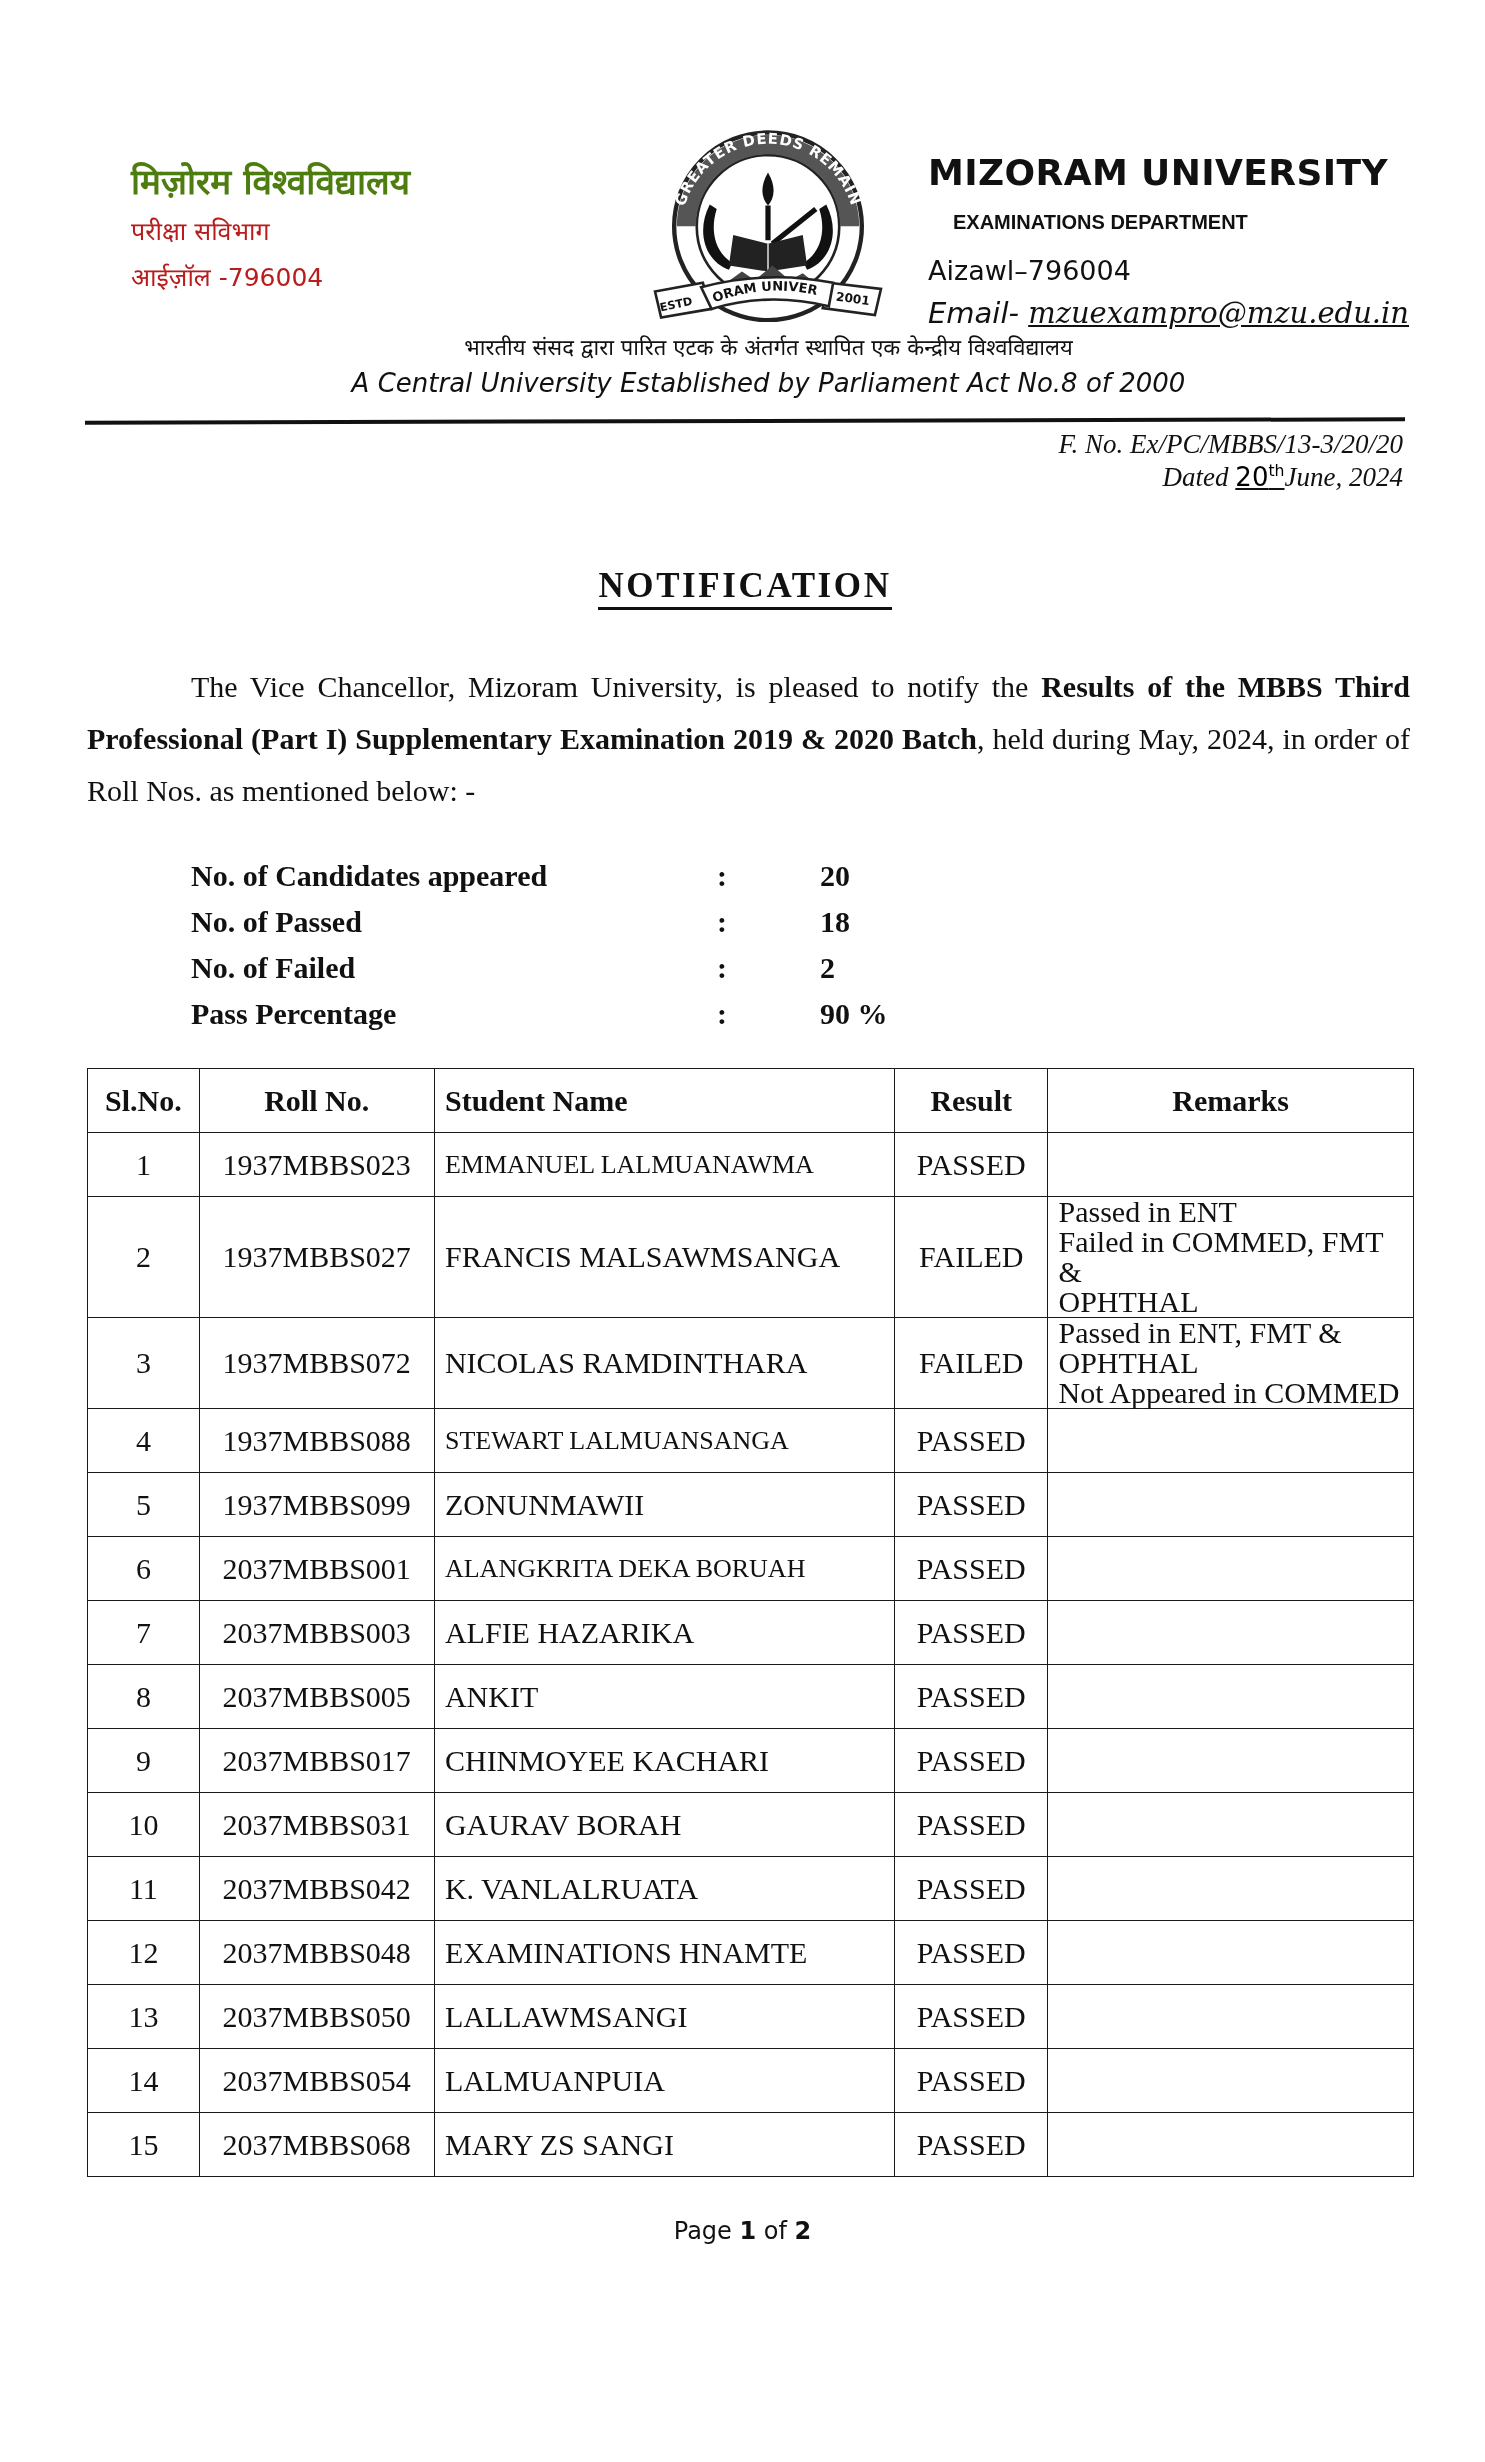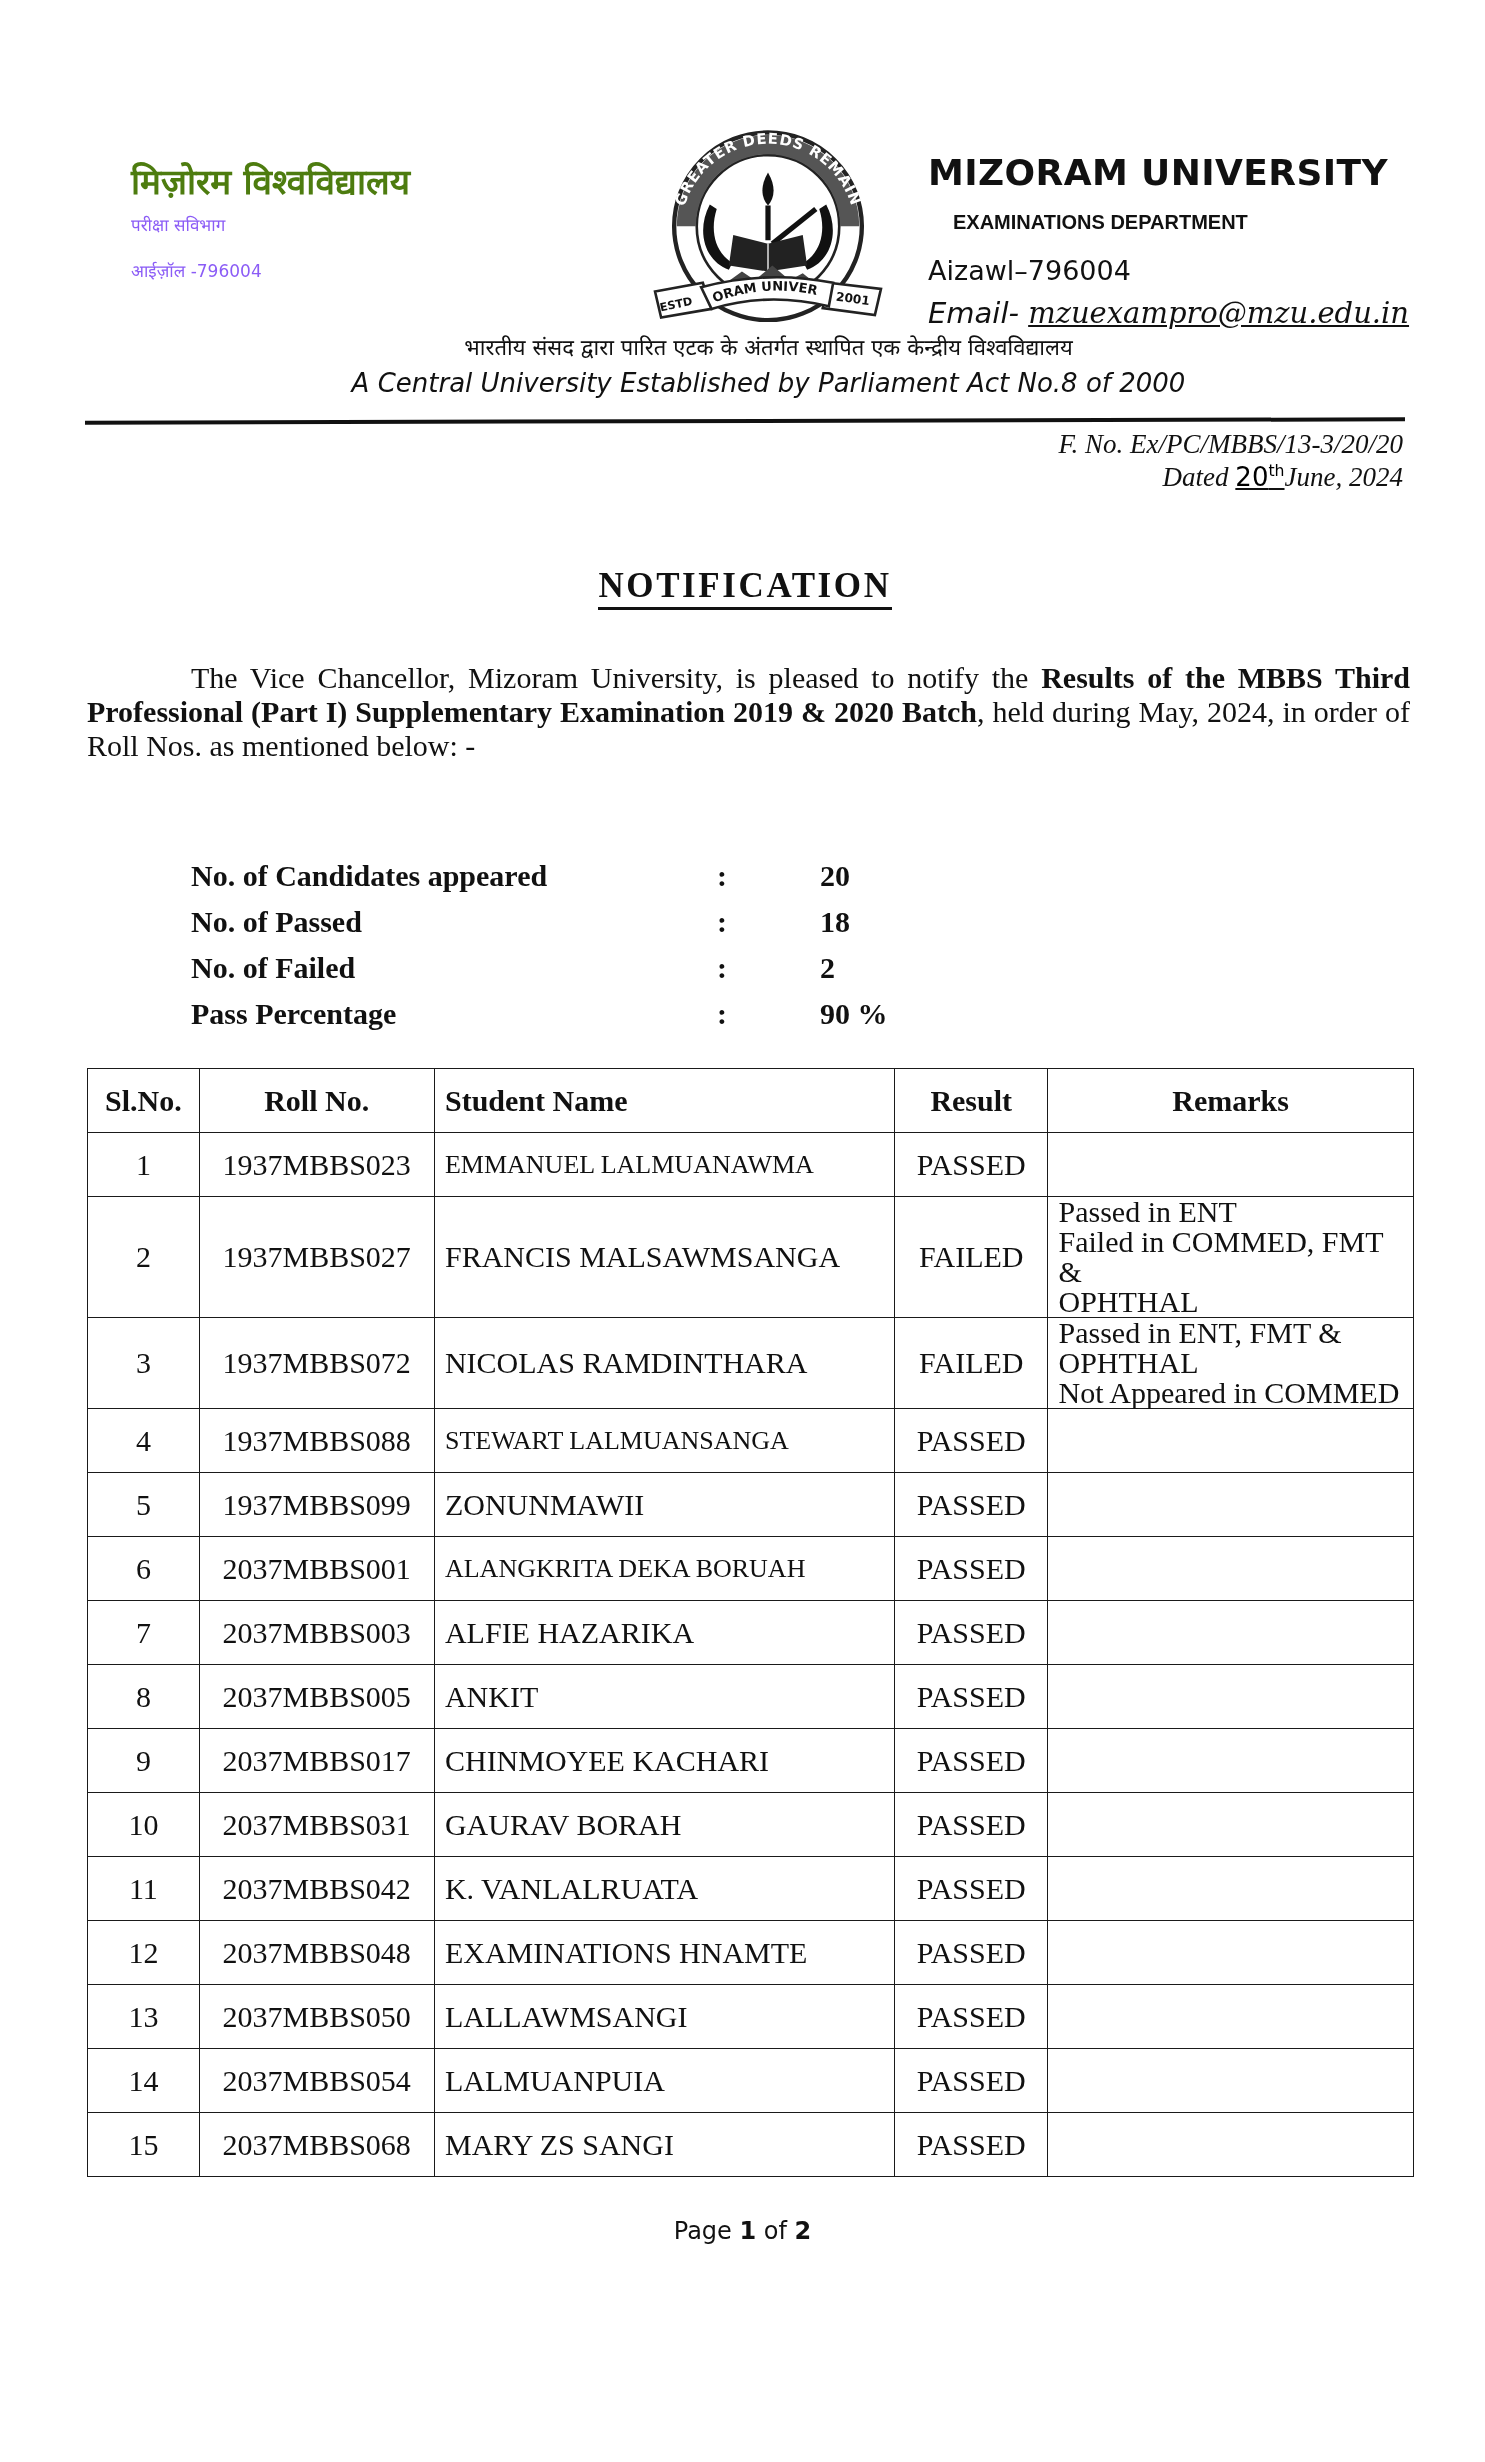--- a/index.html
+++ b/index.html
@@ -1,42 +1,42 @@
 <!DOCTYPE html>
 <html style="font-size:14px"><head>
 <meta charset="utf-8">
 <style>
   html, body { margin: 0; padding: 0; background: #ffffff; }
   body { width: 1485px; height: 2462px; position: relative; overflow: hidden; color: #111; }
   .abs { position: absolute; }
 
   
   .hi-title { left: 131px; top: 157px; font-family: "DejaVu Sans", sans-serif; font-size: 35px; font-weight: bold; color: #4d7c0f; white-space: nowrap; }
-  .hi-sub { left: 131px; font-family: "DejaVu Sans", sans-serif; font-size: 17px; color: #8b5cf6; white-space: nowrap; text-align: right; }
+  .hi-sub { left: 131px; font-family: "DejaVu Sans", sans-serif; font-size: 25px; color: #b91c1c; white-space: nowrap; text-align: right; }
   .en-title { left: 928px; top: 152px; font-family: "DejaVu Sans", sans-serif; font-size: 36px; font-weight: bold; letter-spacing: 0.4px; white-space: nowrap; }
   .en-dept { left: 928px; top: 211px; font-family: Liberation Sans, sans-serif; font-size: 20px; font-weight: bold; white-space: nowrap; margin-left: 25px; }
   .en-city { left: 928px; top: 255px; font-family: "DejaVu Sans", sans-serif; font-size: 27px; white-space: nowrap; }
   .en-email { left: 928px; top: 296px; font-family: "DejaVu Sans", sans-serif; font-size: 29px; font-style: italic; white-space: nowrap; }
   .en-email .link { font-family: "DejaVu Serif", serif; text-decoration: underline; }
 
   .logo { left: 642px; top: 122px; width: 252px; height: 200px; }
 
   .hindi-line { left: 0; width: 1485px; top: 331px; text-align: center; font-family: "DejaVu Sans", sans-serif; font-size: 22px; padding-left: 52px; box-sizing: border-box; white-space: nowrap; }
   .eng-line { left: 0; width: 1485px; top: 368px; text-align: center; font-family: "DejaVu Sans", sans-serif; font-style: italic; font-size: 26px; padding-left: 52px; box-sizing: border-box; white-space: nowrap; }
   .rule { left: 85px; top: 419px; width: 1320px; height: 3.5px; background: #111; transform: rotate(-0.15deg); }
 
   .fno { right: 82px; top: 429px; font-family: "Liberation Serif", serif; font-style: italic; font-size: 27px; white-space: nowrap; text-align: right; }
   .dated { right: 82px; top: 461px; font-family: "Liberation Serif", serif; font-style: italic; font-size: 27px; white-space: nowrap; text-align: right; }
   .dated .hand { color: #000000; font-family: "DejaVu Sans", sans-serif; font-style: normal; text-decoration: underline; text-decoration-color: #111; font-size: 26px; }
   .dated .sup { font-size: 15.7px; vertical-align: super; }
 
   .notif-title { left: 0; width: 1485px; top: 566px; text-align: center; font-family: "Liberation Serif", serif; font-weight: bold; font-size: 35px; letter-spacing: 2.6px; padding-left: 5px; box-sizing: border-box; }
   .notif-title span { border-bottom: 3.5px solid #111; padding-bottom: 1.7px; }
 
-  .para { left: 87px; width: 1323px; top: 661px; font-family: "Liberation Serif", serif; font-size: 30px; line-height: 34px; text-align: justify; }
+  .para { left: 87px; width: 1323px; top: 661px; font-family: "Liberation Serif", serif; font-size: 30px; line-height: 52px; text-align: justify; }
   .para .indent { display: inline-block; width: 104px; }
   .para b { font-weight: bold; }
 
   .stats { left: 191px; top: 853px; font-family: "Liberation Serif", serif; font-weight: bold; font-size: 30px; }
   .stat-row { height: 46px; display: flex; align-items: center; }
   .stat-label { width: 526px; }
   .stat-colon { width: 103px; }
   .stat-value { width: 174px; }
 
   

